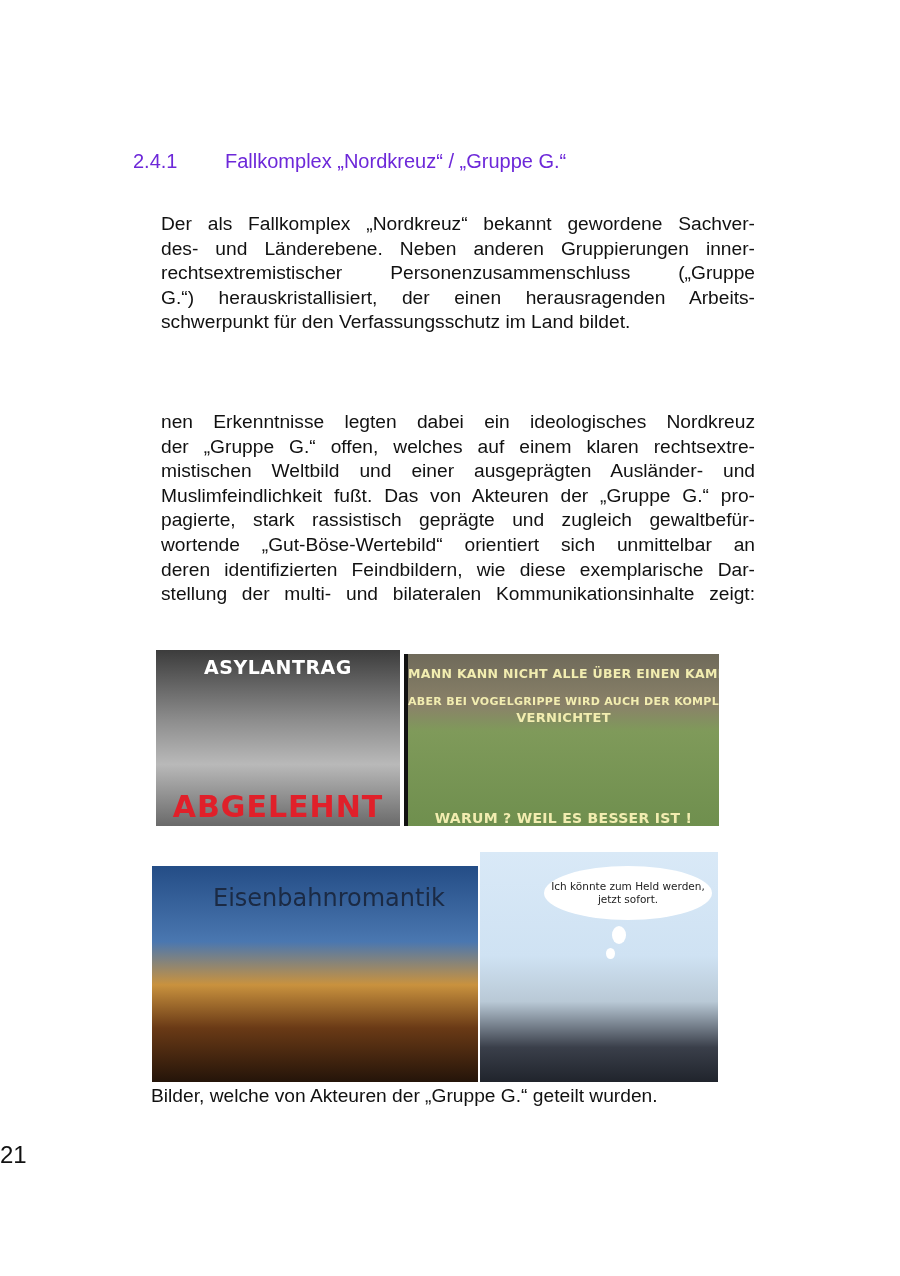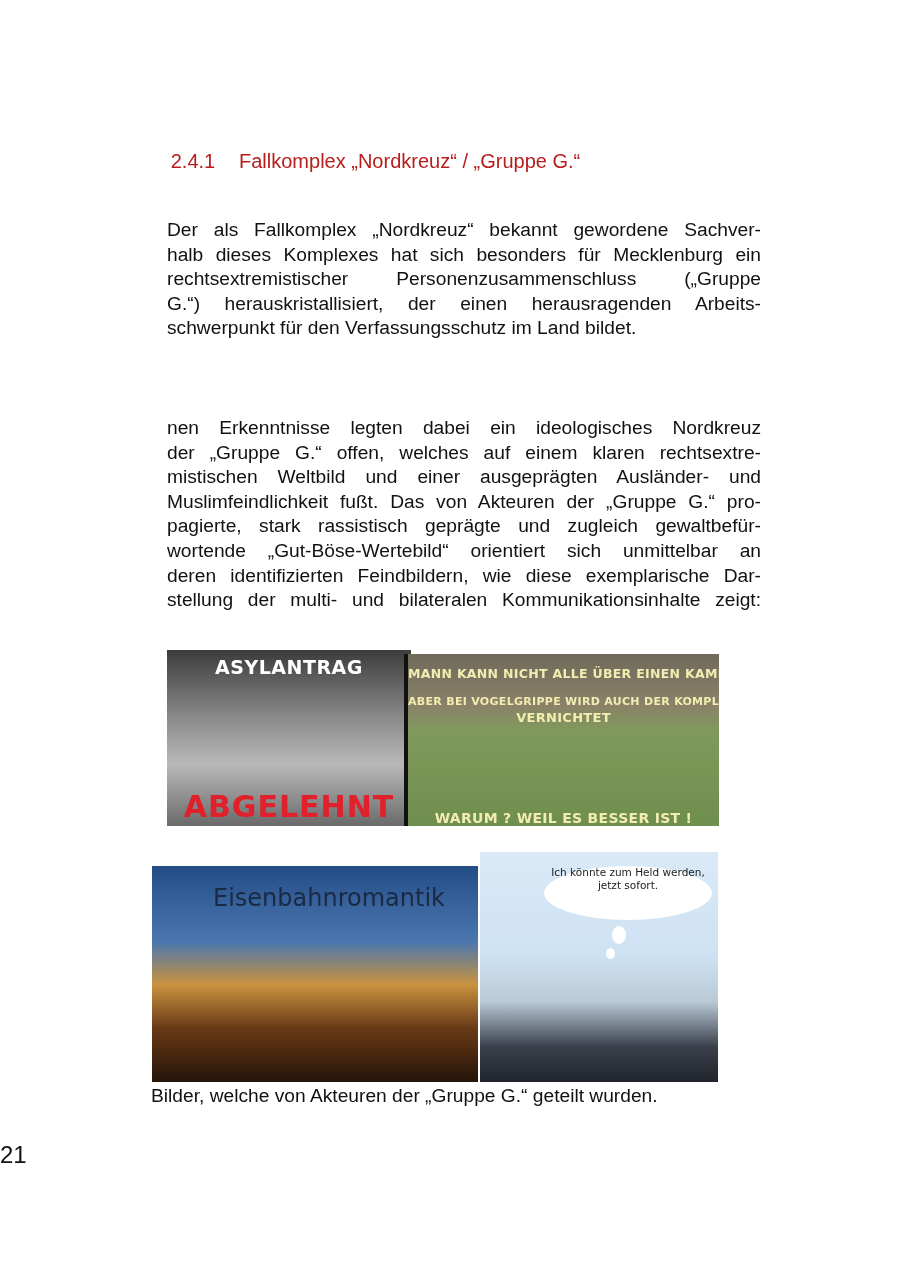--- a/index.html
+++ b/index.html
@@ -1,35 +1,35 @@
 <!DOCTYPE html>
 <html><head>
   <meta charset="utf-8">
   <style>
     html, body { margin: 0; padding: 0; background: #ffffff; }
     body { width: 900px; height: 1276px; position: relative; overflow: hidden;
            font-family: "Liberation Sans", sans-serif; color: #111111; }
 
-    .heading { position: absolute; left: 147px; top: 150px; font-size: 20px;
-               color: #b91c1c; white-space: nowrap; text-align: center; }
+    .heading { position: absolute; left: 133px; top: 150px; font-size: 20px;
+               color: #6d28d9; white-space: nowrap; }
     .heading .num { display: inline-block; width: 92px; }
 
     .para { position: absolute; left: 151px; width: 594px; font-size: 19.2px;
-            line-height: 24.6px; text-align: justify; hyphens: manual; margin: 16px; }
+            line-height: 24.6px; text-align: justify; hyphens: manual; margin: 10px; }
     .para .ln { display: block; text-align: justify; text-align-last: justify; white-space: nowrap; }
     .para .ln.last { text-align-last: left; }
     #p1 { top: 202px; }
     #p2 { top: 400px; }
 
     .fig { position: absolute; overflow: hidden; box-sizing: border-box;
            display: flex; flex-direction: column; align-items: center; justify-content: center;
            text-align: center; }
     .fig .cap { font-family: "DejaVu Sans", sans-serif; font-weight: bold; }
 
-    #img1 { left: 167px; top: 650px; width: 244px; height: 176px;
+    #img1 { left: 156px; top: 650px; width: 244px; height: 176px;
             background: linear-gradient(180deg, #3c3c3c 0%, #8d8d8d 40%, #b9b9b9 65%, #6a6a6a 100%); }
     #img1 .top { position: absolute; top: 6px; left: 0; right: 0; color: #ffffff; font-size: 19px; letter-spacing: 0.5px; }
     #img1 .bot { position: absolute; bottom: 2px; left: 0; right: 0; color: #e0202a; font-size: 30px; letter-spacing: 1px; }
 
     #img2 { left: 404px; top: 654px; width: 315px; height: 172px;
             background: linear-gradient(180deg, #6f6a5a 0%, #8a8269 30%, #7f9a5a 45%, #6f8f4e 100%);
             border-left: 4px solid #111; }
     #img2 .t { position: absolute; left: 0; right: 0; color: #f2edb0; font-size: 12.5px; letter-spacing: 0.3px; white-space: nowrap; }
     #img2 .t1 { top: 12px; }
     #img2 .t2 { top: 41px; font-size: 11px; }
@@ -37,38 +37,38 @@
     #img2 .t4 { bottom: 0; font-size: 14px; }
 
     #img3 { left: 152px; top: 866px; width: 326px; height: 216px;
             background: linear-gradient(180deg, #244d86 0%, #4a77b0 35%, #c9923e 55%, #6a3a16 75%, #241409 100%); }
     #img3 .top { position: absolute; top: 18px; left: 0; right: 0; color: #1b2a44; font-size: 24px; font-weight: normal; font-family: "DejaVu Sans", sans-serif; padding-left: 28px; }
 
     #img4 { left: 480px; top: 852px; width: 238px; height: 230px;
             background: linear-gradient(180deg, #d9e9f7 0%, #cfe2f3 45%, #b9c9d6 65%, #3a3f4a 85%, #20242c 100%); }
     #img4 .bubble { position: absolute; top: 14px; left: 64px; width: 168px; height: 54px;
                     background: #ffffff; border-radius: 50%; display: flex; flex-direction: column;
-                    align-items: center; color: #222; font-size: 10.5px;
+                    align-items: center; justify-content: center; color: #222; font-size: 10.5px;
                     font-family: "DejaVu Sans", sans-serif; font-weight: normal; line-height: 13px; }
     #img4 .dot1 { position: absolute; top: 74px; left: 132px; width: 14px; height: 18px; background: #fff; border-radius: 50%; }
     #img4 .dot2 { position: absolute; top: 96px; left: 126px; width: 9px; height: 11px; background: #fff; border-radius: 50%; }
 
     .caption { position: absolute; left: 151px; top: 1085px; font-size: 19.2px; white-space: nowrap; }
     .pagenum { position: absolute; left: 0; right: 0; top: 1141px; font-size: 24px; }
   </style>
 </head>
 <body>
 
 <div class="heading">
   <span class="num">2.4.1</span><span>Fallkomplex „Nordkreuz“ / „Gruppe G.“</span>
 </div>
 
 <div class="para" id="p1">
   <span class="ln">Der als Fallkomplex „Nordkreuz“ bekannt gewordene Sachver-</span>
-  <span class="ln">halb dieses Komplexes hat sich besonders für Mecklenburg ein</span>
+  <span class="ln">des- und Länderebene. Neben anderen Gruppierungen inner-</span>
   <span class="ln">rechtsextremistischer Personenzusammenschluss („Gruppe</span>
   <span class="ln">G.“) herauskristallisiert, der einen herausragenden Arbeits-</span>
   <span class="ln last">schwerpunkt für den Verfassungsschutz im Land bildet.</span>
 </div>
 
 <div class="para" id="p2">
   <span class="ln">nen Erkenntnisse legten dabei ein ideologisches Nordkreuz</span>
   <span class="ln">der „Gruppe G.“ offen, welches auf einem klaren rechtsextre-</span>
   <span class="ln">mistischen Weltbild und einer ausgeprägten Ausländer- und</span>
   <span class="ln">Muslimfeindlichkeit fußt. Das von Akteuren der „Gruppe G.“ pro-</span>

